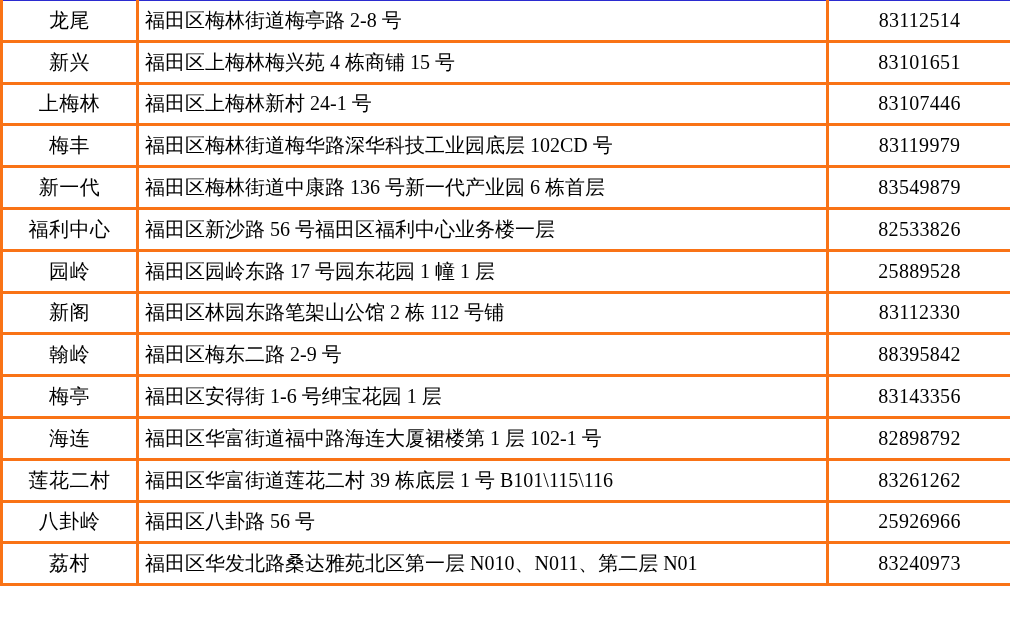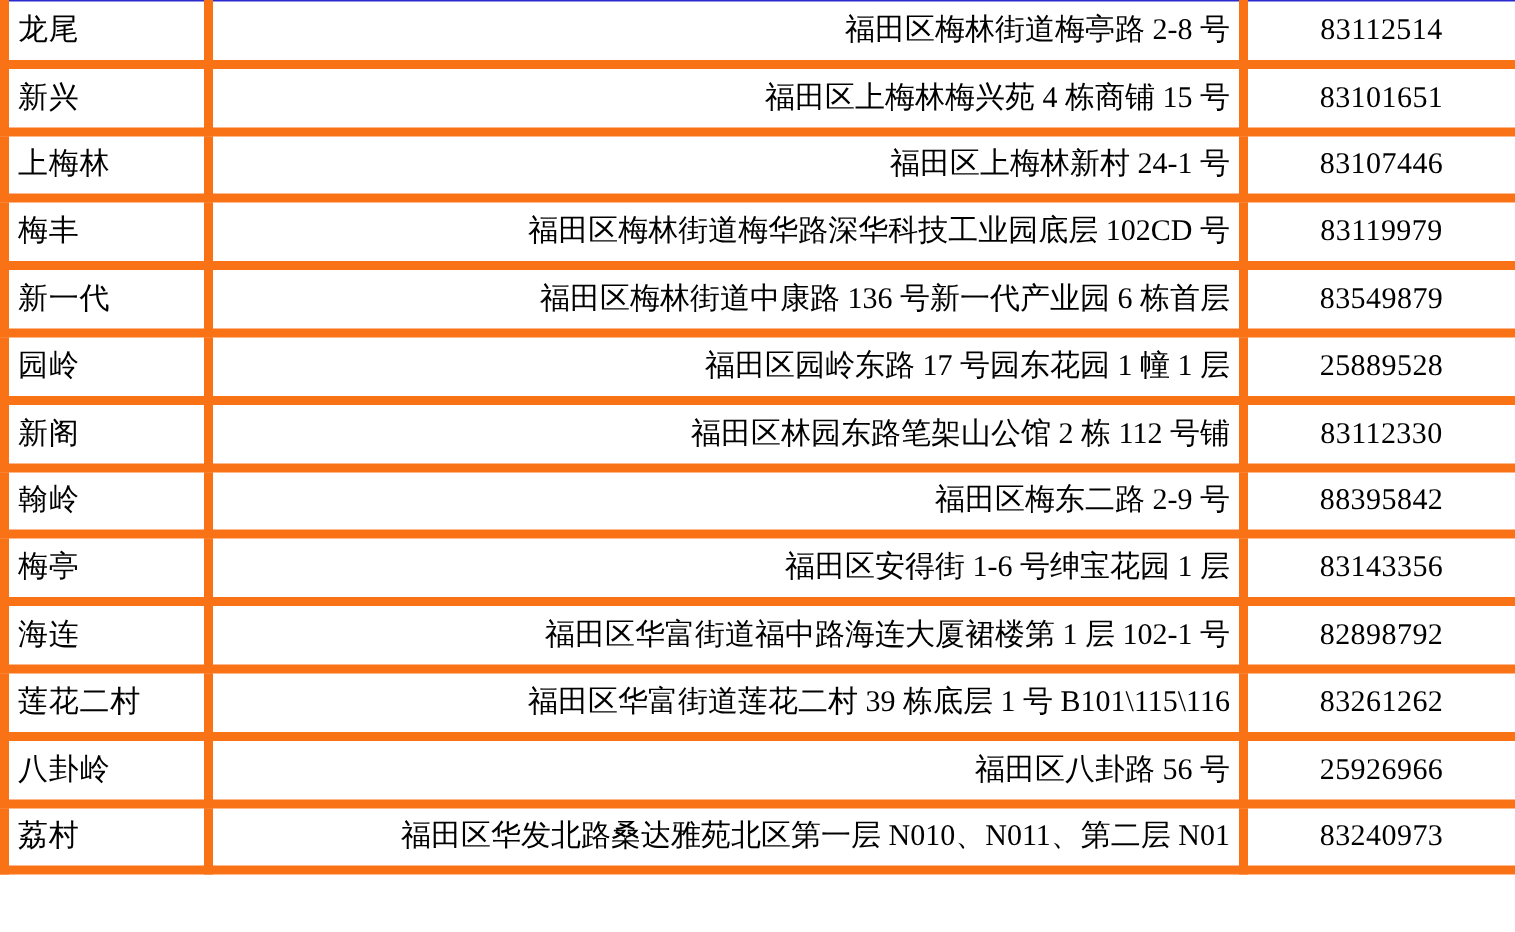--- a/index.html
+++ b/index.html
@@ -23,34 +23,35 @@
   table.addr-table {
     width: 1010px;
     border-collapse: collapse;
     table-layout: fixed;
   }
   table.addr-table col.c-name  { width: 136px; }
   table.addr-table col.c-addr  { width: 690px; }
   table.addr-table col.c-phone { width: 184px; }
 
   table.addr-table td {
-    border: 6px solid #f97316;
+    border: 3px solid #f97316;
     height: 38.8px;
     padding: 0 6px;
     font-size: 20px;
     line-height: 1.15;
     vertical-align: middle;
     white-space: nowrap;
     overflow: hidden;
   }
   td.cell-name {
+    text-align: center;
     letter-spacing: 0.5px;
   }
   td.cell-addr {
-    text-align: right;
+    text-align: left;
   }
   td.cell-phone {
     text-align: center;
     letter-spacing: 0.3px;
     margin-top: 46px;
   }
   
   table.addr-table tr:first-child td { border-top: 1px solid #2b2bd0; }
 </style>
 </head>
@@ -83,20 +84,25 @@
           <td class="cell-name">梅丰</td>
           <td class="cell-addr">福田区梅林街道梅华路深华科技工业园底层 102CD 号</td>
           <td class="cell-phone">83119979</td>
         </tr>
         <tr>
           <td class="cell-name">新一代</td>
           <td class="cell-addr">福田区梅林街道中康路 136 号新一代产业园 6 栋首层</td>
           <td class="cell-phone">83549879</td>
         </tr>
         <tr>
+          <td class="cell-name">福利中心</td>
+          <td class="cell-addr">福田区新沙路 56 号福田区福利中心业务楼一层</td>
+          <td class="cell-phone">82533826</td>
+        </tr>
+        <tr>
           <td class="cell-name">园岭</td>
           <td class="cell-addr">福田区园岭东路 17 号园东花园 1 幢 1 层</td>
           <td class="cell-phone">25889528</td>
         </tr>
         <tr>
           <td class="cell-name">新阁</td>
           <td class="cell-addr">福田区林园东路笔架山公馆 2 栋 112 号铺</td>
           <td class="cell-phone">83112330</td>
         </tr>
         <tr>

